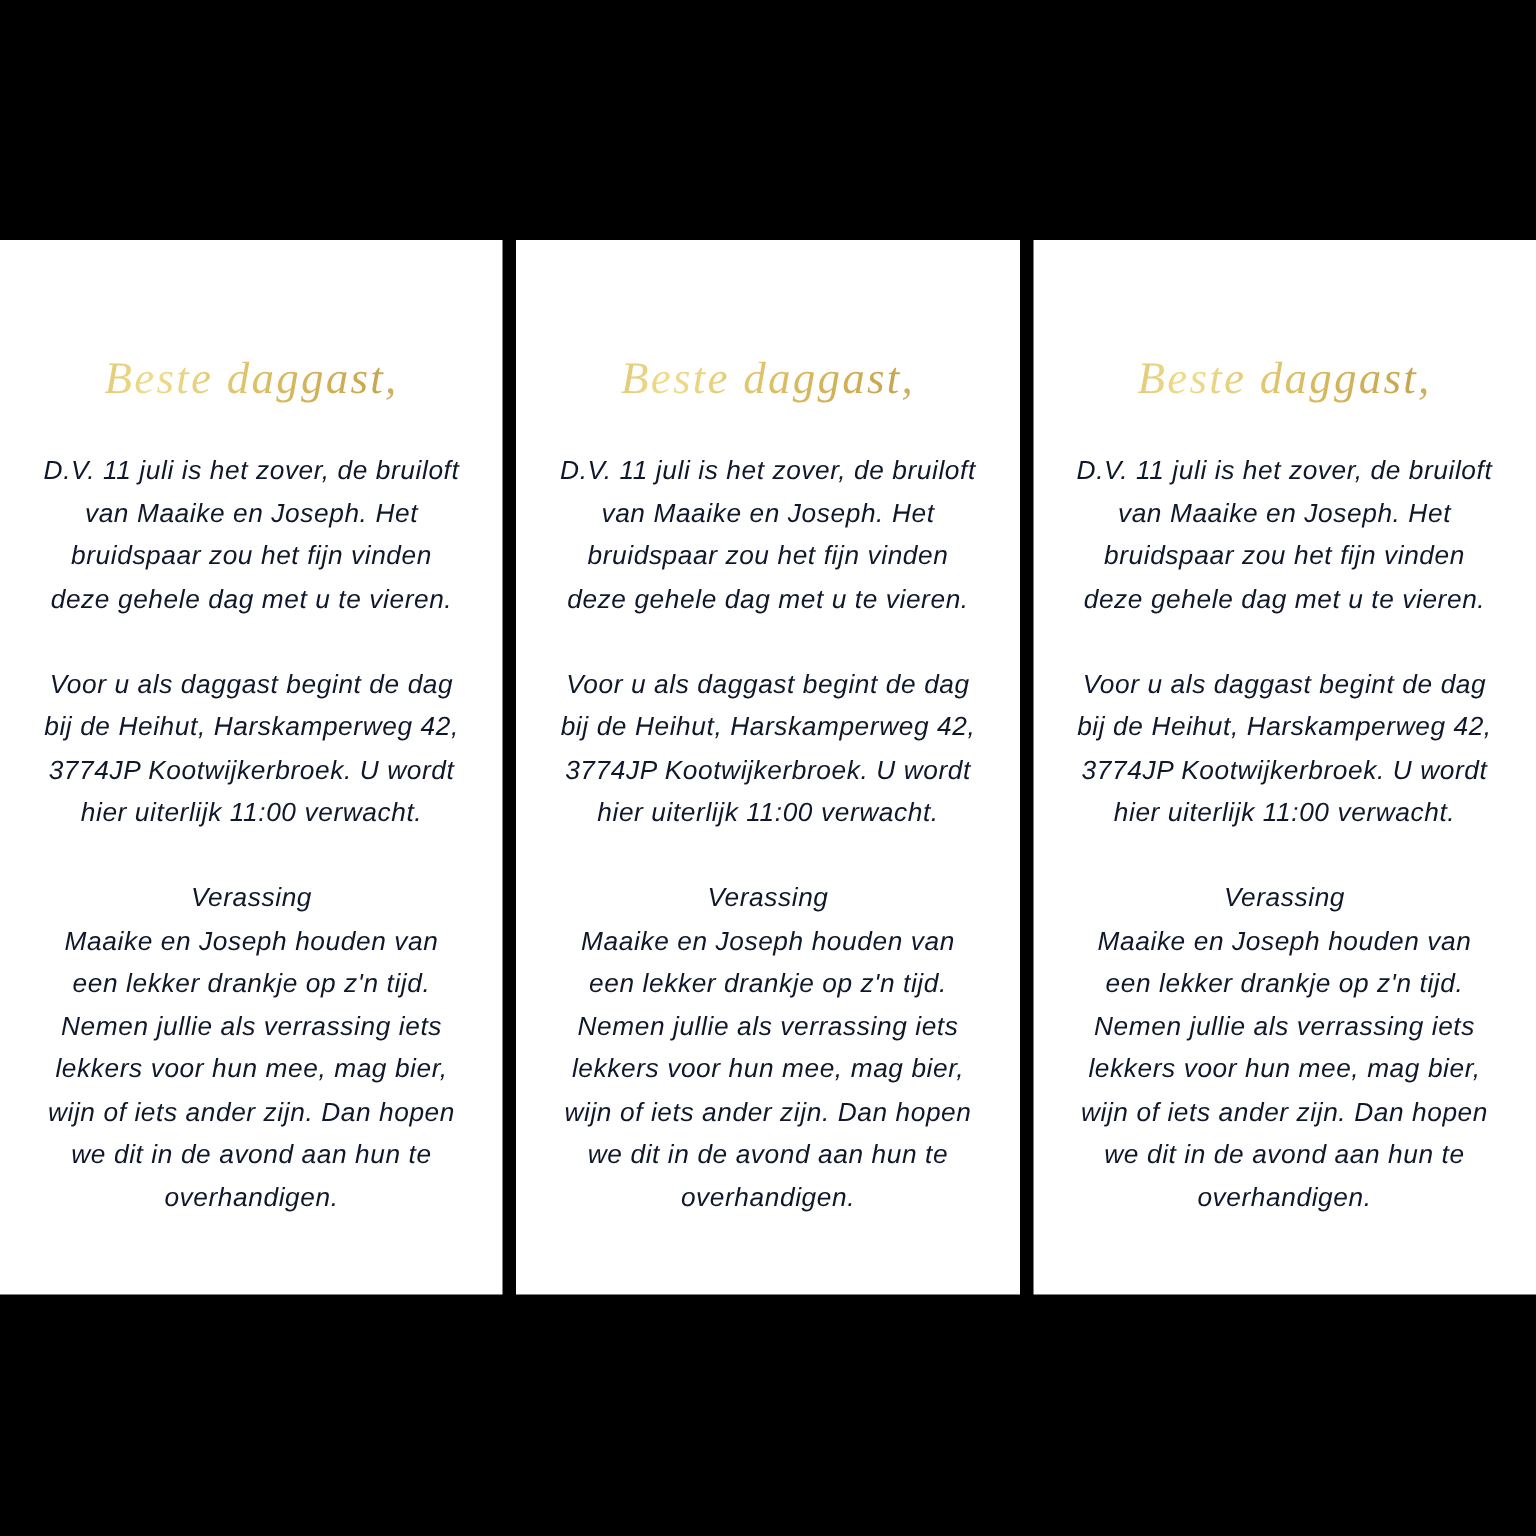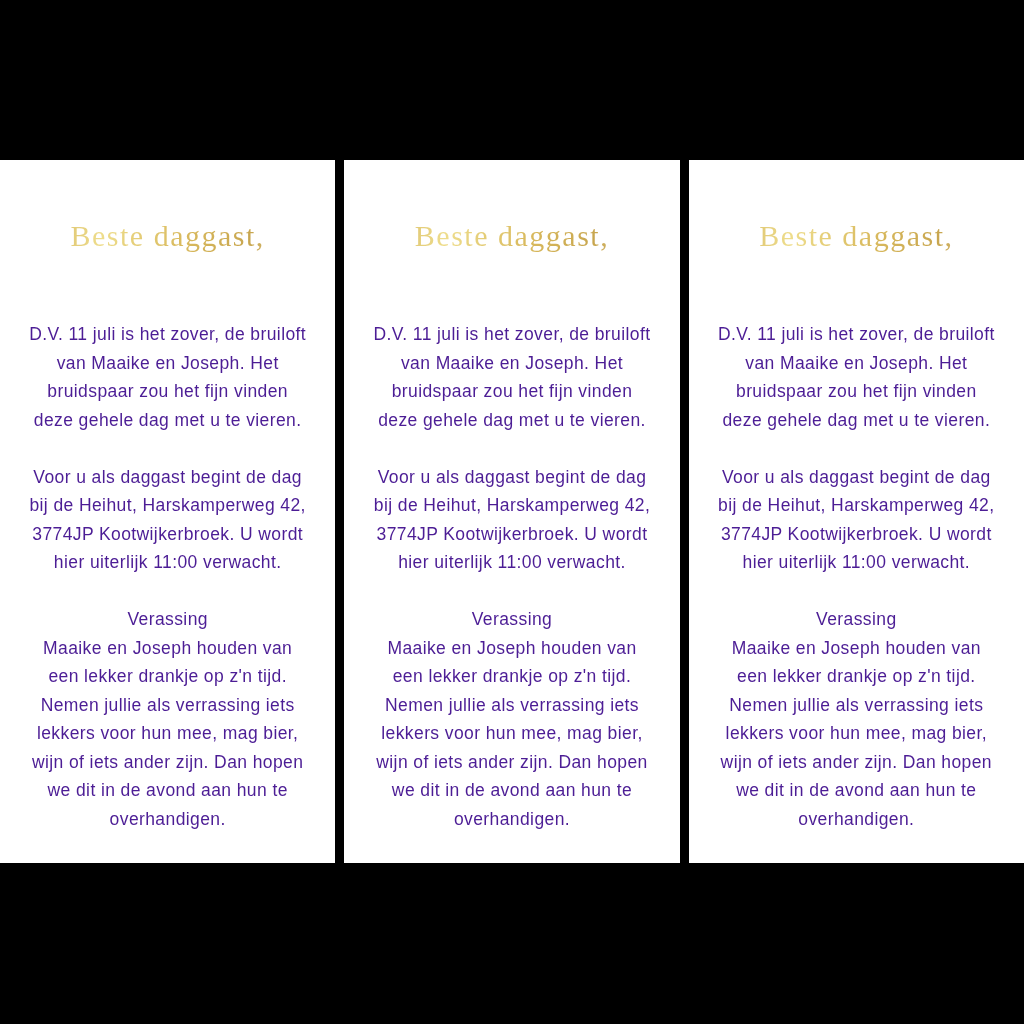--- a/index.html
+++ b/index.html
@@ -21,49 +21,50 @@
     width: 1024px;
     height: 703px;
     display: flex;
     gap: 9px;
   }
   .card {
     flex: 1 1 0;
     background: #ffffff;
     text-align: center;
     box-sizing: border-box;
-    padding: 0 6px;
+    padding: 17px 6px;
     overflow: hidden;
+    font-style: italic;
   }
   .card-heading {
     margin: 58px 0 0 0;
     font-family: "Liberation Serif", serif;
     font-weight: 400;
     font-size: 30px;
     line-height: 36px;
     letter-spacing: 1.5px;
     color: #d3b35f; 
     background: linear-gradient(100deg,
       #c9a44e 0%,
       #eedd8c 30%,
       #d9ba5e 55%,
       #c8a64f 75%,
       #efe3b8 100%);
     -webkit-background-clip: text;
     background-clip: text;
     -webkit-text-fill-color: transparent;
   }
   .card-body {
-    margin-top: 66px;
+    margin-top: 28px;
     font-family: "Liberation Sans", sans-serif;
     font-weight: 300;
     font-size: 17.5px;
     line-height: 28.5px;
     letter-spacing: 0.4px;
-    color: #4c1d95;
+    color: #0f172a;
   }
   .card-body p {
     margin: 0 0 28.5px 0;
     white-space: pre-line;
   }
   .card-body p:last-child {
     margin-bottom: 0;
   }
 </style>
 </head>

